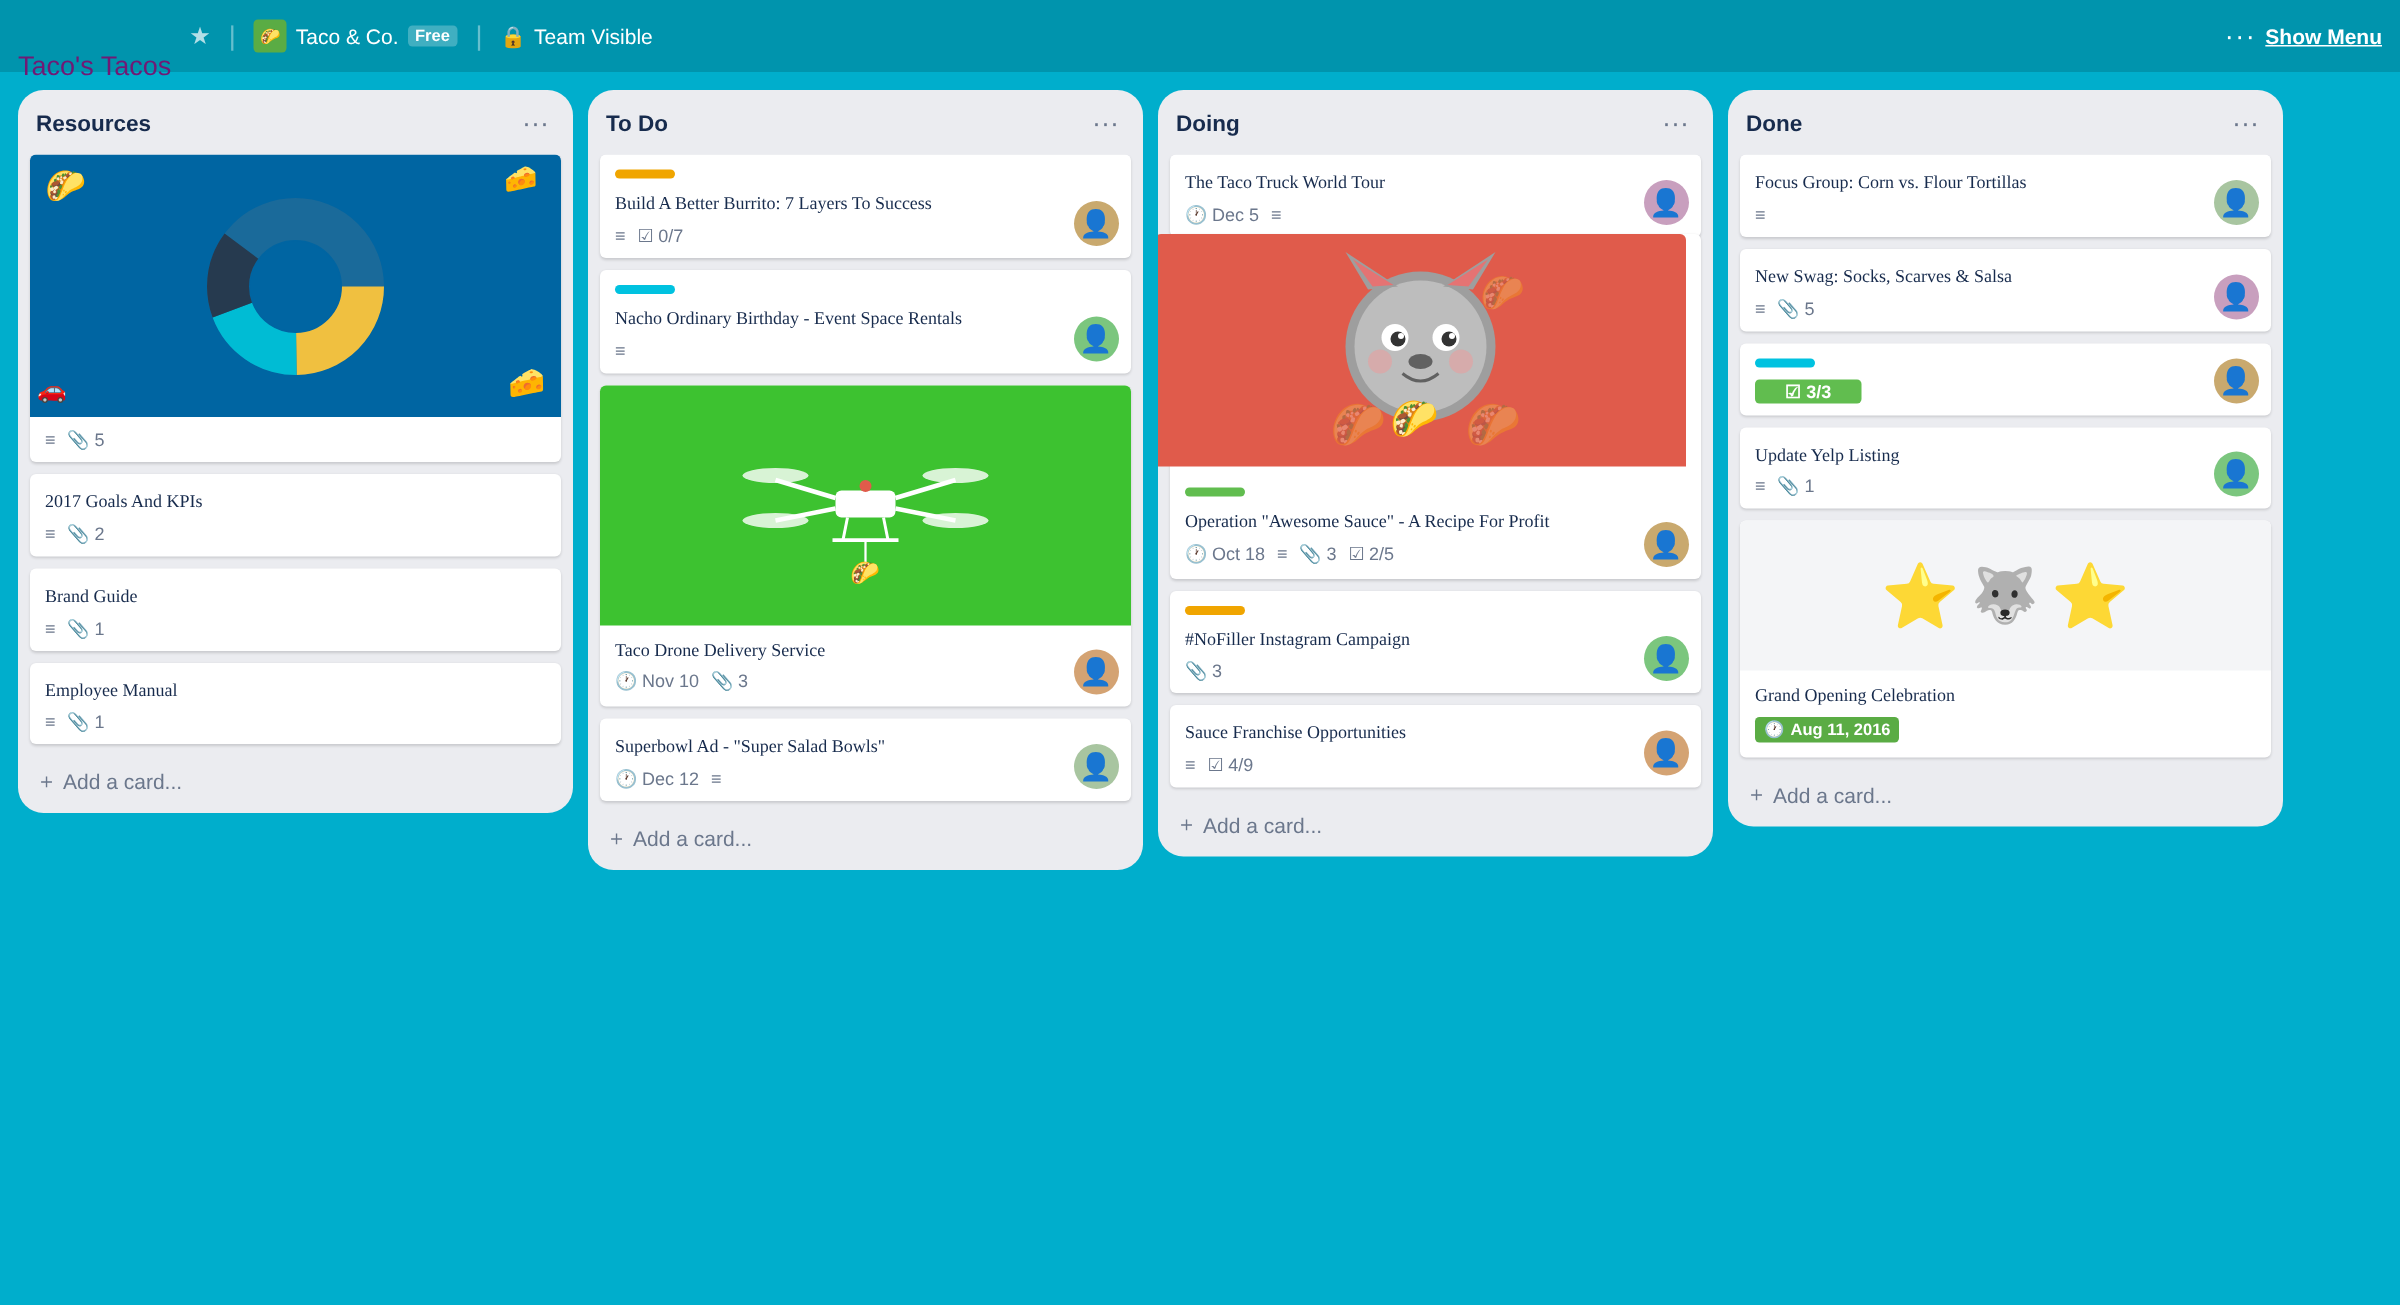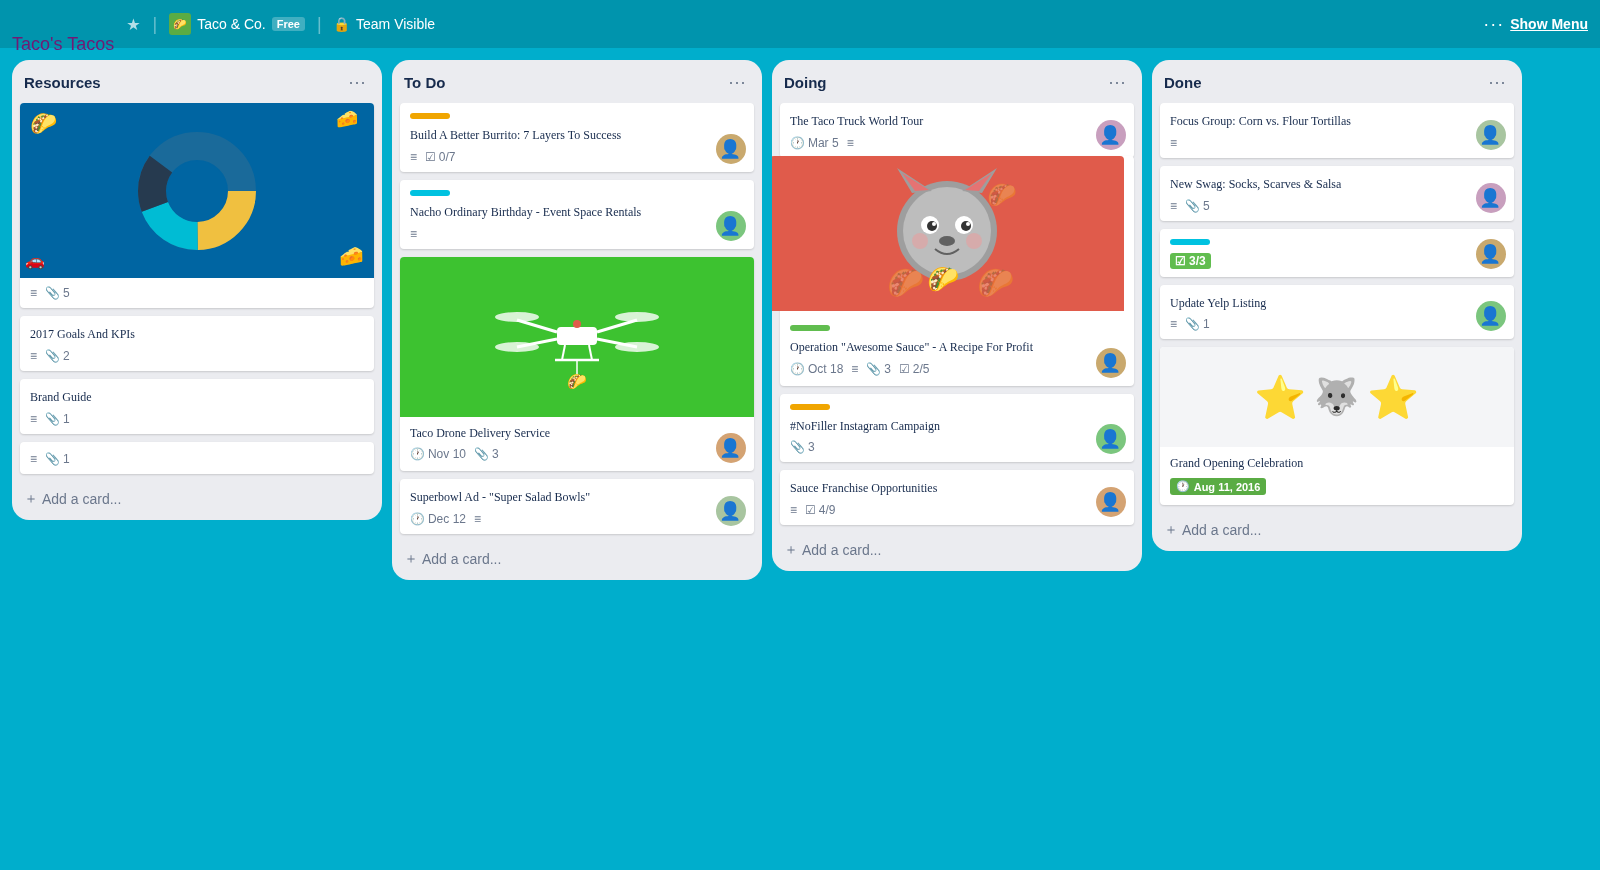--- a/index.html
+++ b/index.html
@@ -174,21 +174,21 @@
       font-size: 12px;
       color: #6b778c;
     }
     .meta-item .icon {
       font-size: 12px;
     }
     .checklist-badge {
       background: #61bd4f;
       color: #fff;
       border-radius: 3px;
-      padding: 1px 5px;
+      padding: 1px 20px;
       font-size: 12px;
       font-weight: 600;
     }
     .date-badge {
       background: #5aac44;
       color: #fff;
       border-radius: 3px;
       padding: 2px 6px;
       font-size: 11px;
       font-weight: 600;
@@ -352,20 +352,21 @@
         <div class="card-meta">
           <span class="meta-item">≡</span>
           <span class="meta-item">
             <span class="icon">📎</span>
             <span>1</span>
           </span>
         </div>
       </div>
 
       <div class="card">
+        <div class="card-title">Employee Manual</div>
         <div class="card-meta">
           <span class="meta-item">≡</span>
           <span class="meta-item">
             <span class="icon">📎</span>
             <span>1</span>
           </span>
         </div>
       </div>
 
     </div>
@@ -471,21 +472,21 @@
       <span class="column-title">Doing</span>
       <button class="column-menu-btn">···</button>
     </div>
     <div class="column-cards">
 
       <div class="card">
         <div class="card-title">The Taco Truck World Tour</div>
         <div class="card-meta">
           <span class="meta-item">
             <span>🕐</span>
-            <span>Mar 5</span>
+            <span>Dec 5</span>
           </span>
           <span class="meta-item">≡</span>
         </div>
         <div class="avatar-placeholder" style="background:#c89fbe;">👤</div>
       </div>
 
       <div class="card" style="padding:0 0 8px 0;">
         <div class="card-image wolf-image" style="border-radius:4px 4px 0 0; width:100%; height:155px; background:#e05b4b; display:flex; align-items:center; justify-content:center; position:relative;">
 
           <svg width="160" height="140" viewBox="0 0 160 140">

